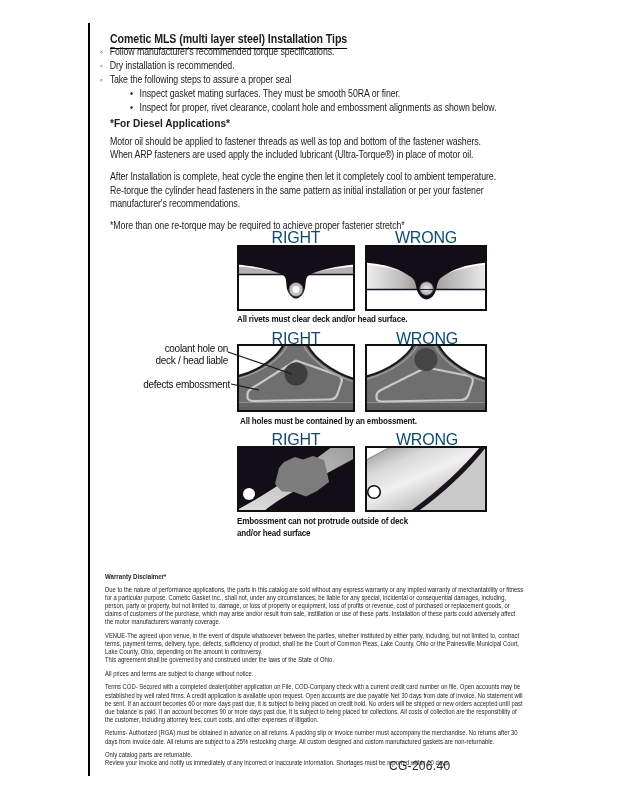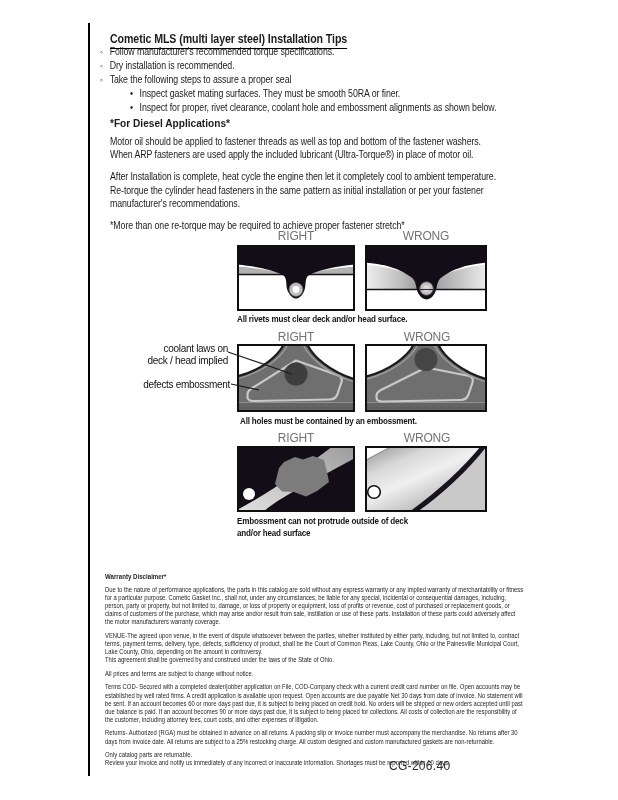--- a/index.html
+++ b/index.html
@@ -10,21 +10,21 @@
          white-space:nowrap;border-bottom:1.6px solid #000;padding-bottom:2px;
          transform:scaleX(.85);transform-origin:0 0;letter-spacing:-.1px;}
   .tips{position:absolute;left:100px;top:45px;width:470px;transform:scaleX(.88);transform-origin:0 0;}
   .b{position:relative;padding-left:11px;font-size:10px;line-height:14px;letter-spacing:-.1px;}
   .b .g{position:absolute;left:0;top:-.5px;font-size:9px;}
   .sb{padding-left:45px;}
   .sb .g{left:34px;font-size:10px;}
   .diesel{position:absolute;left:110px;top:117px;width:447px;transform:scaleX(.88);transform-origin:0 0;}
   .diesel h2{margin:0 0 6px 0;font-size:11.5px;font-weight:700;}
   .diesel p{margin:0 0 9px 0;font-size:10px;line-height:13.2px;letter-spacing:-.1px;}
-  .dlabel{position:absolute;font-size:12px;letter-spacing:-.2px;color:#737373;transform:translateX(-50%);white-space:nowrap;}
+  .dlabel{position:absolute;font-size:16px;letter-spacing:-.2px;color:#0c4a6e;transform:translateX(-50%);white-space:nowrap;}
   .panel{position:absolute;}
   .panel svg{display:block;width:100%;height:100%;}
   .cap{position:absolute;font-size:9.6px;font-weight:700;letter-spacing:-.2px;white-space:nowrap;
        transform:scaleX(.84);transform-origin:0 0;color:#141414;}
   .ann{position:absolute;font-size:10px;line-height:11.5px;letter-spacing:-.3px;text-align:right;color:#121212;}
   .leaders{position:absolute;left:160px;top:342px;width:140px;height:58px;z-index:6;pointer-events:none;}
   .disc{position:absolute;left:105px;top:573px;width:470px;transform:scaleX(.89);transform-origin:0 0;color:#262626;}
   .disc .d-h{font-size:6.9px;font-weight:700;margin:0 0 6px 0;}
   .disc .d-p{font-size:6.6px;line-height:8.1px;margin:0 0 5.5px 0;}
   .disc .d-l{font-size:6.6px;line-height:8.1px;margin:0;}
@@ -106,22 +106,22 @@
       <rect x="1" y="1" width="120" height="64" fill="none" stroke="#0f0f0f" stroke-width="2"></rect>
     </svg>
   </div>
 
   <div class="cap" style="left:237px;top:313px;">All rivets must clear deck and/or head surface.</div>
 
   <div class="dlabel" style="left:296px;top:330px;">RIGHT</div>
   <div class="dlabel" style="left:427px;top:330px;">WRONG</div>
 
   <div class="ann" style="left:108px;top:343px;width:120px;">
-    <div>coolant laws on</div>
-    <div>deck / head implied</div>
+    <div>coolant hole on</div>
+    <div>deck / head liable</div>
   </div>
   <div class="ann" style="left:108px;top:379px;width:122px;">
     <div>defects embossment</div>
   </div>
 
   <svg class="leaders" viewBox="0 0 140 58">
     <line x1="68" y1="10" x2="132" y2="32" stroke="#1a1a1a" stroke-width="1.1"></line>
     <line x1="71" y1="42" x2="99" y2="48" stroke="#1a1a1a" stroke-width="1.1"></line>
   </svg>
 

